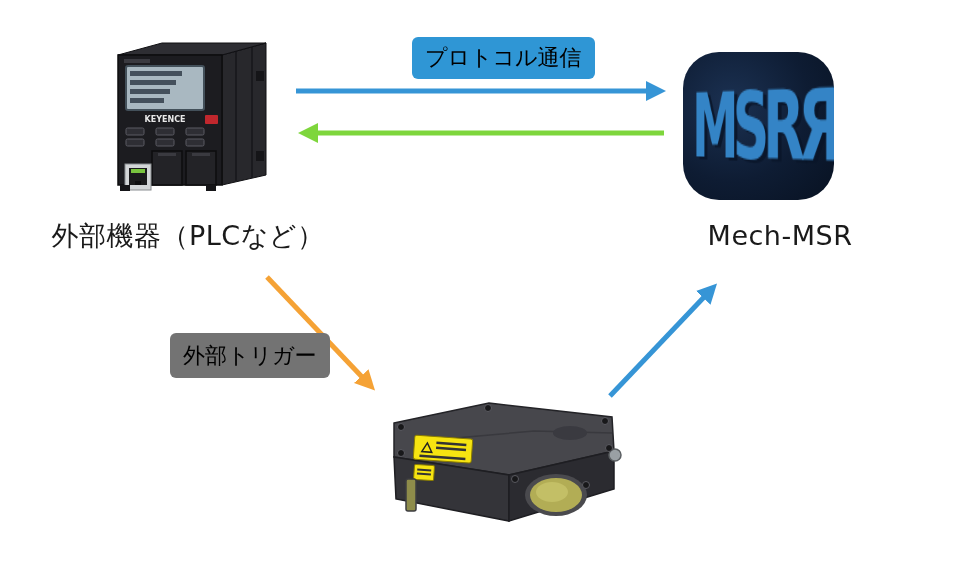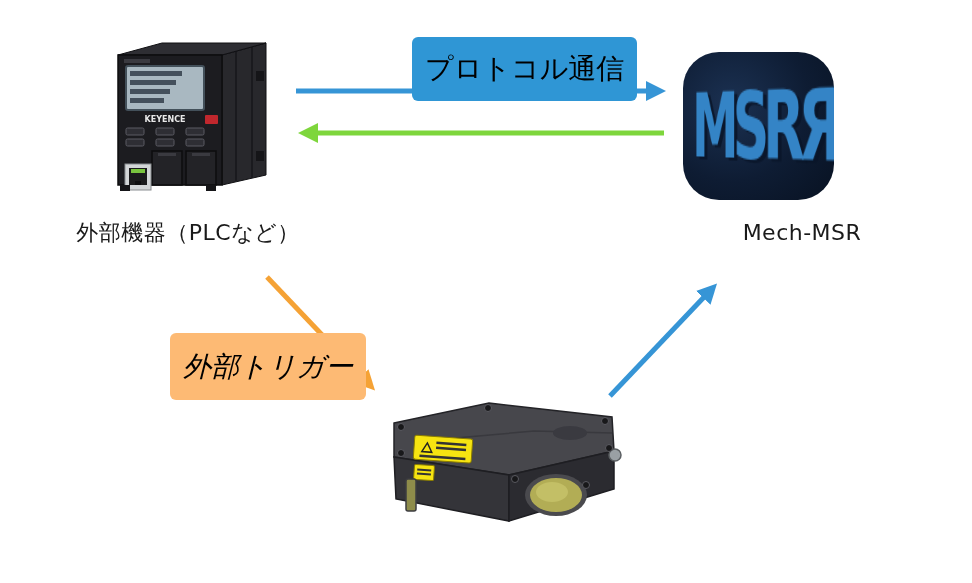--- a/index.html
+++ b/index.html
@@ -3,31 +3,31 @@
 <meta charset="utf-8">
 <style>
   html,body{margin:0;padding:0;background:#fff;}
   .canvas{
     position:relative;width:972px;height:583px;background:#ffffff;overflow:hidden;
     font-family:"DejaVu Sans","Liberation Sans",sans-serif;color:#111;
   }
   .abs{position:absolute;}
   
   .node-label{
-    position:absolute;text-align:center;font-size:22px;color:#1a1a1a;
+    position:absolute;text-align:center;font-size:27px;color:#1a1a1a;
     letter-spacing:.5px;white-space:nowrap;
   }
   
   .badge{
     position:absolute;display:flex;align-items:center;justify-content:center;
-    height:34px;padding:15px 13px;border-radius:6px;font-size:28px;color:#000;
+    height:34px;padding:4px 13px;border-radius:6px;font-size:22px;color:#000;
     white-space:nowrap;
   }
   .badge-blue{background:#2f96d5;}
-  .badge-orange{background:#fdba74;height:37px;font-style:italic;}
+  .badge-orange{background:#737373;height:37px;}
   
   .msr-icon{
     position:absolute;left:683px;top:52px;width:151px;height:148px;border-radius:36px;
     background:radial-gradient(circle at 32% 35%, #1b3152 0%, #0e1c33 55%, #081222 100%);
     display:flex;align-items:center;justify-content:center;overflow:hidden;
   }
   .msr-letters{
     font-weight:900;font-size:60px;line-height:1;color:#3484c6;
     letter-spacing:-7px;
     transform:perspective(230px) rotateY(-14deg) scaleY(1.55) scaleX(.88);
@@ -153,15 +153,15 @@
     <line x1="296" y1="91" x2="650" y2="91" stroke="#3695d6" stroke-width="5" marker-end="url(#head-blue)"></line>
     <line x1="664" y1="133" x2="314" y2="133" stroke="#7ed63c" stroke-width="5" marker-end="url(#head-green)"></line>
     <line x1="267" y1="277" x2="364" y2="379" stroke="#f5a235" stroke-width="5" marker-end="url(#head-orange)"></line>
     <line x1="610" y1="396" x2="706" y2="295" stroke="#3695d6" stroke-width="5" marker-end="url(#head-blue)"></line>
   </svg>
 
   <div class="badge badge-blue" style="left:412px;top:37px;">プロトコル通信</div>
   <div class="badge badge-orange" style="left:170px;top:333px;">外部トリガー</div>
 
   <div class="node-label" style="left:38px;top:218px;width:300px;">外部機器（PLCなど）</div>
-  <div class="node-label" style="left:704px;top:220px;width:196px;">Mech-MSR</div>
+  <div class="node-label" style="left:682px;top:220px;width:196px;">Mech-MSR</div>
 
 </div>
 
 </body></html>

